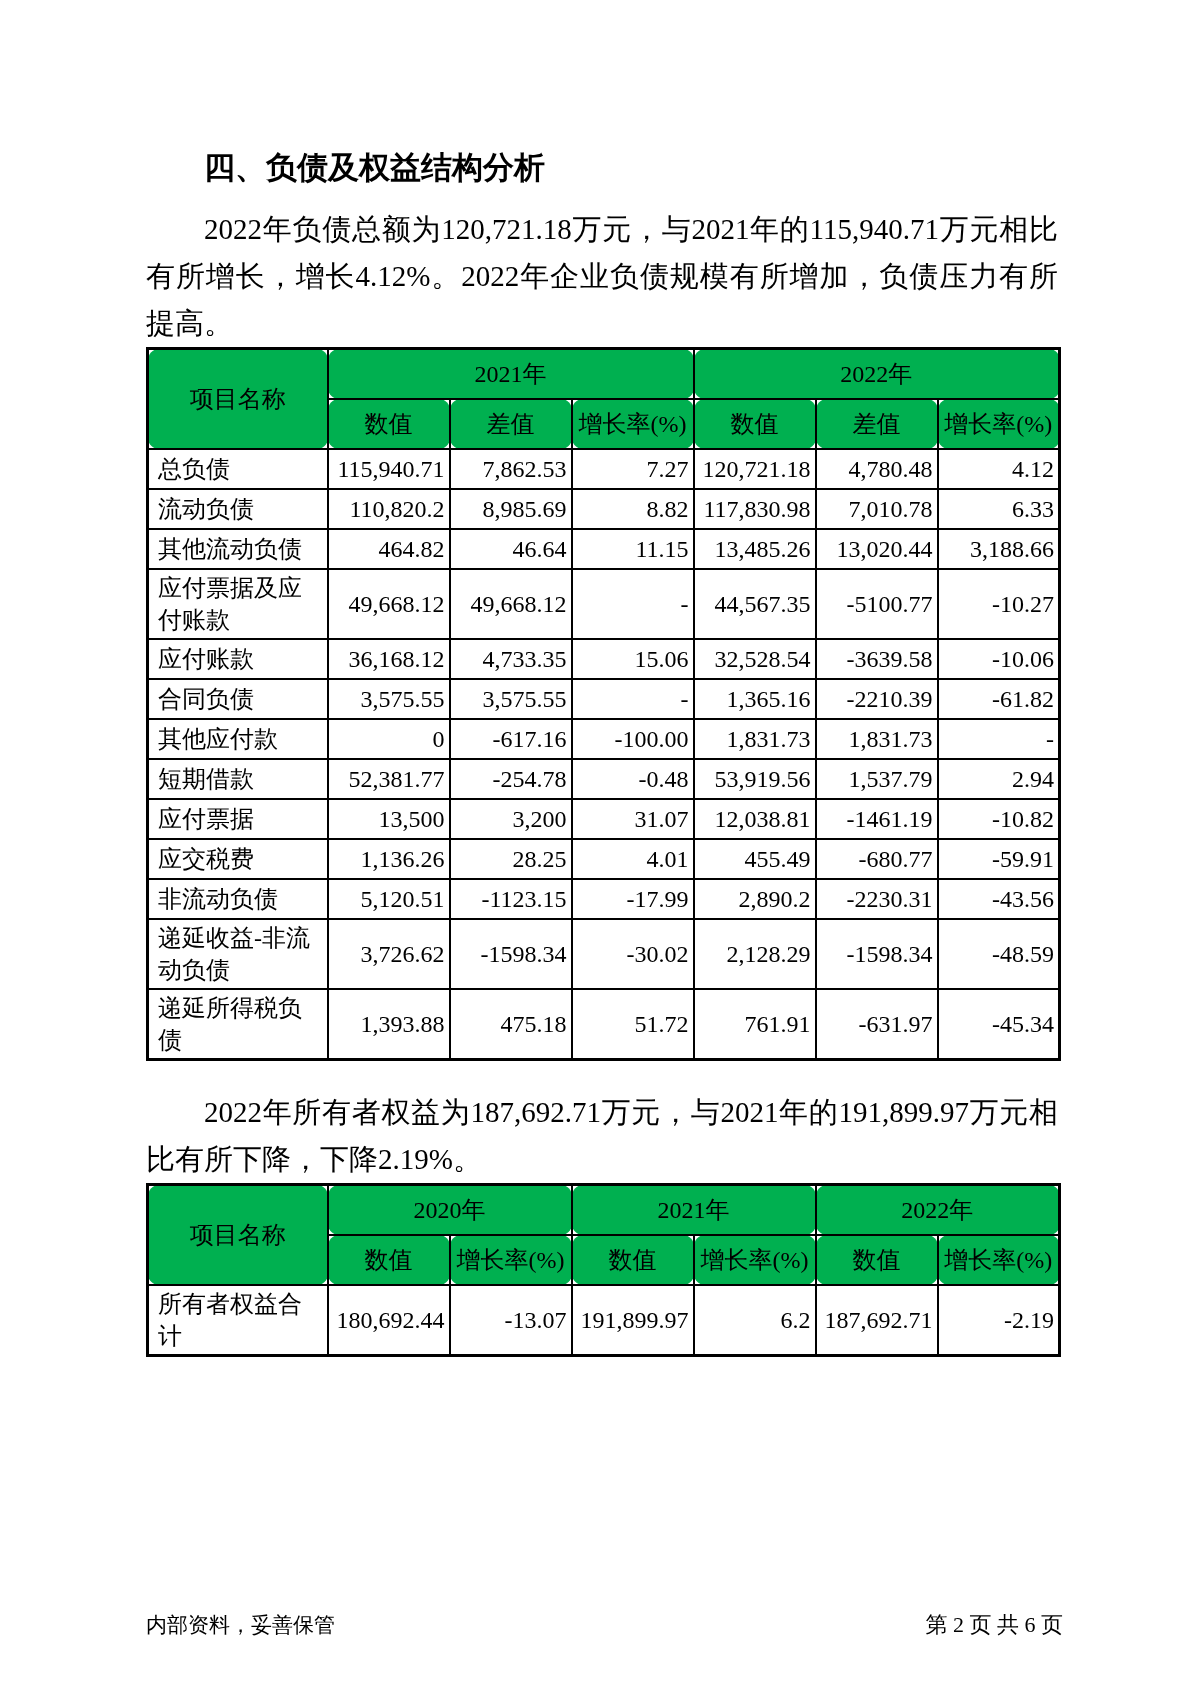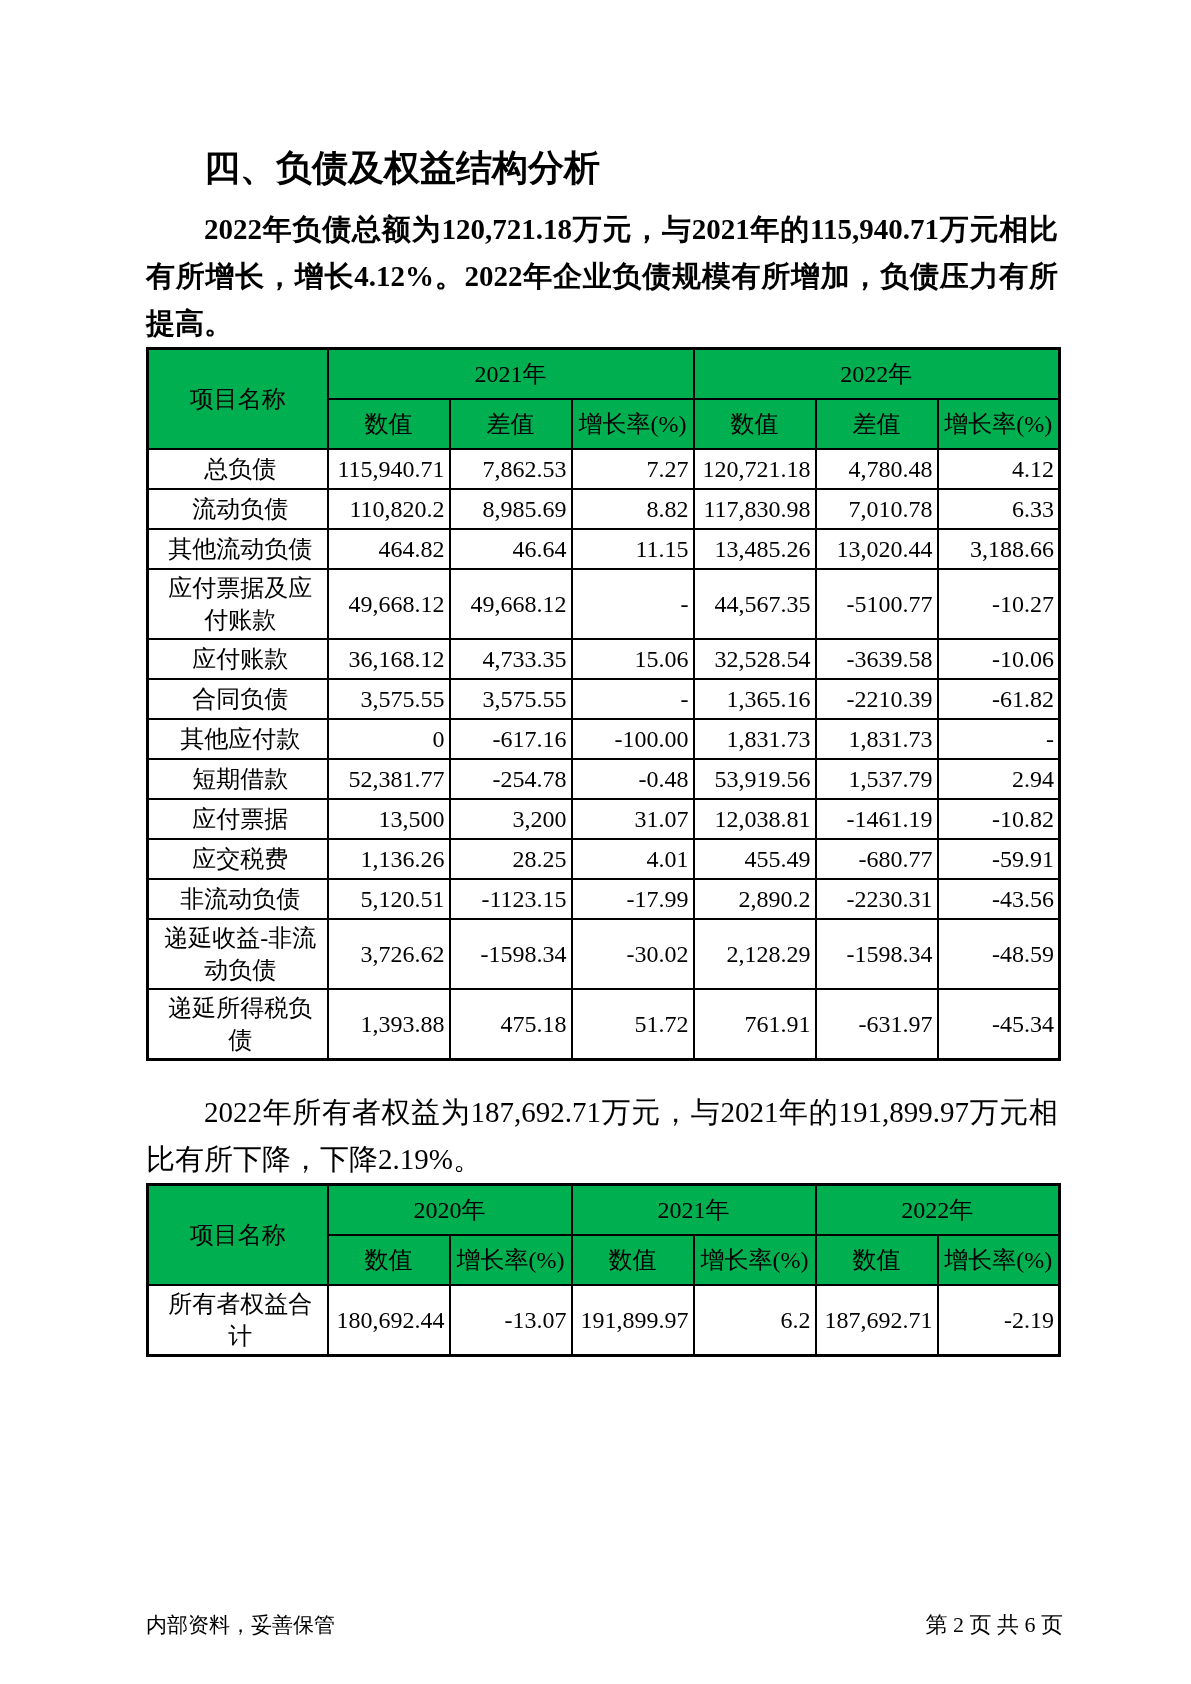--- a/index.html
+++ b/index.html
@@ -21,26 +21,26 @@
   .body-text {
     font-size: 29px;
     line-height: 47px;
     text-align: justify;
     margin: 0;
   }
   .indent { text-indent: 58px; }
   .section-heading {
     font-family: "Liberation Sans", "DejaVu Sans", sans-serif;
     font-weight: 700;
-    font-size: 36px;
+    font-size: 31px;
     line-height: 40px;
     margin: 22px 0 18px 0;
     padding-left: 58px;
   }
-  .para-gap { margin-top: 6px; font-weight: bold; }
+  .para-gap { margin-top: 6px; }
   .table-title {
     text-align: center;
     font-size: 23px;
     line-height: 30px;
     margin: 30px 0 10px 0;
   }
   table.data-table {
     border-collapse: collapse;
     table-layout: fixed;
     width: 912px;
@@ -50,23 +50,24 @@
   table.data-table th, table.data-table td {
     border: 2px solid #000;
     overflow: hidden;
   }
   table.data-table thead th {
     background: #00B050;
     font-weight: normal;
     text-align: center;
     height: 44px;
     padding: 2px 4px;
+    border-radius: 11px;
   }
   table.data-table td.item-cell {
-    text-align: center;
+    text-align: left;
     padding: 2px 4px 2px 9px;
     height: 34px;
     word-break: break-all;
   }
   table.data-table td.num-cell {
     text-align: right;
     padding: 2px 4px 2px 2px;
     height: 34px;
   }
   table.table2 td.item-cell, table.table2 td.num-cell { height: 46px; }

